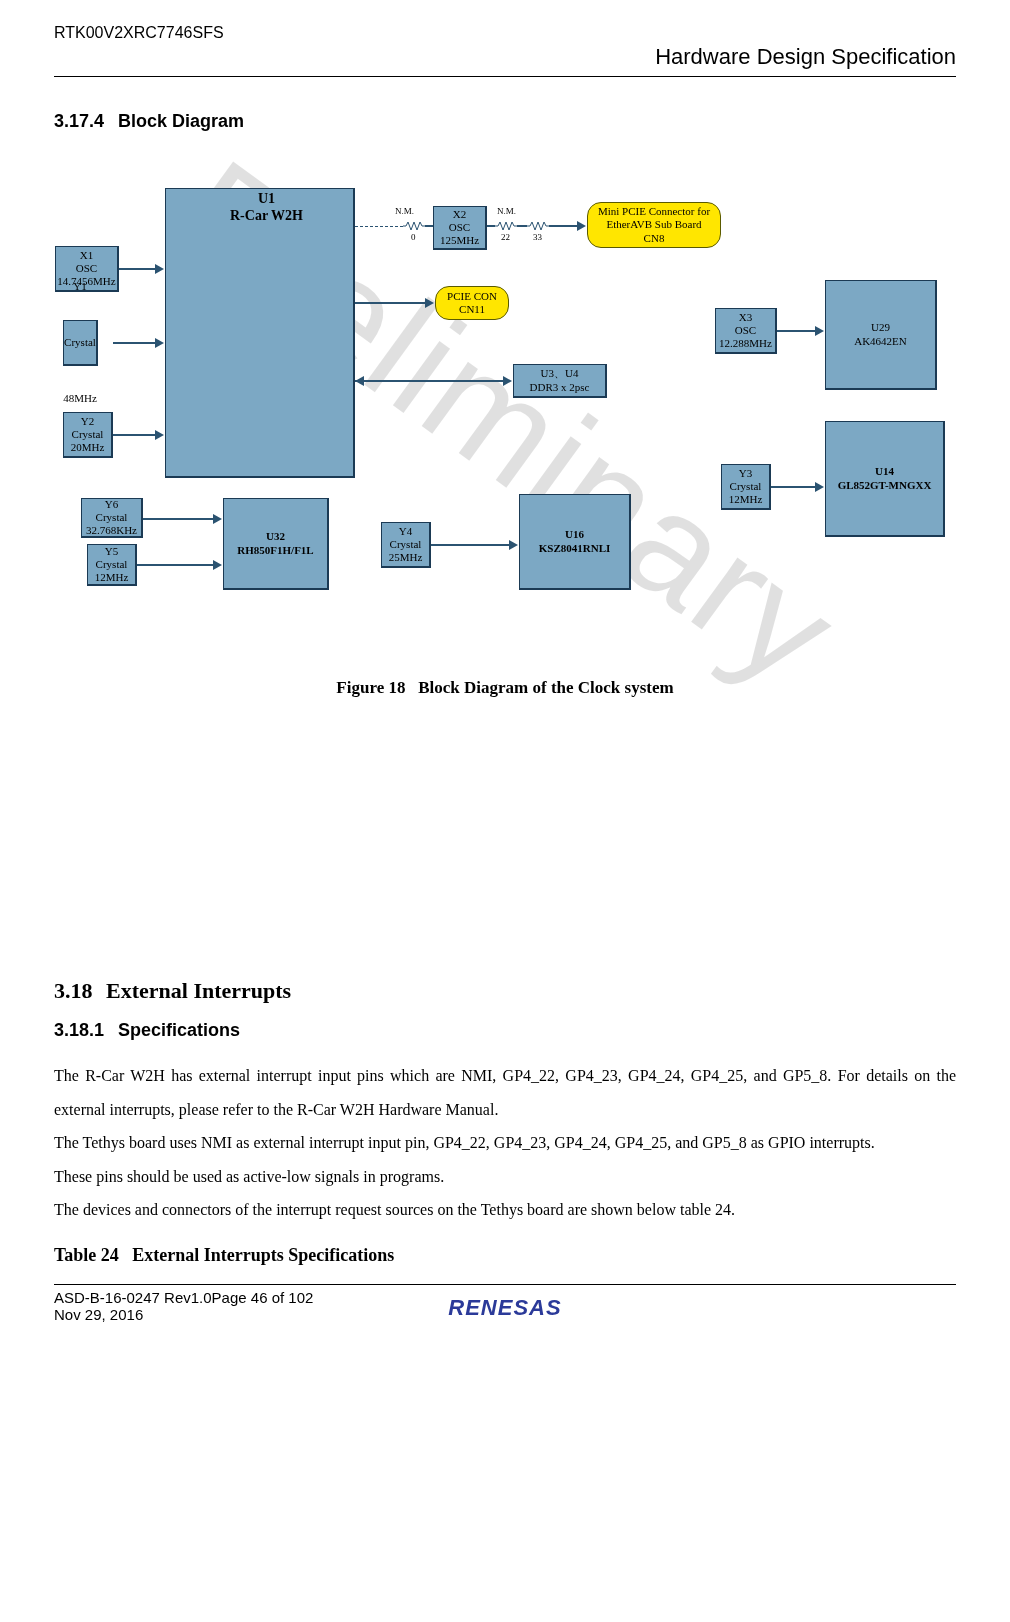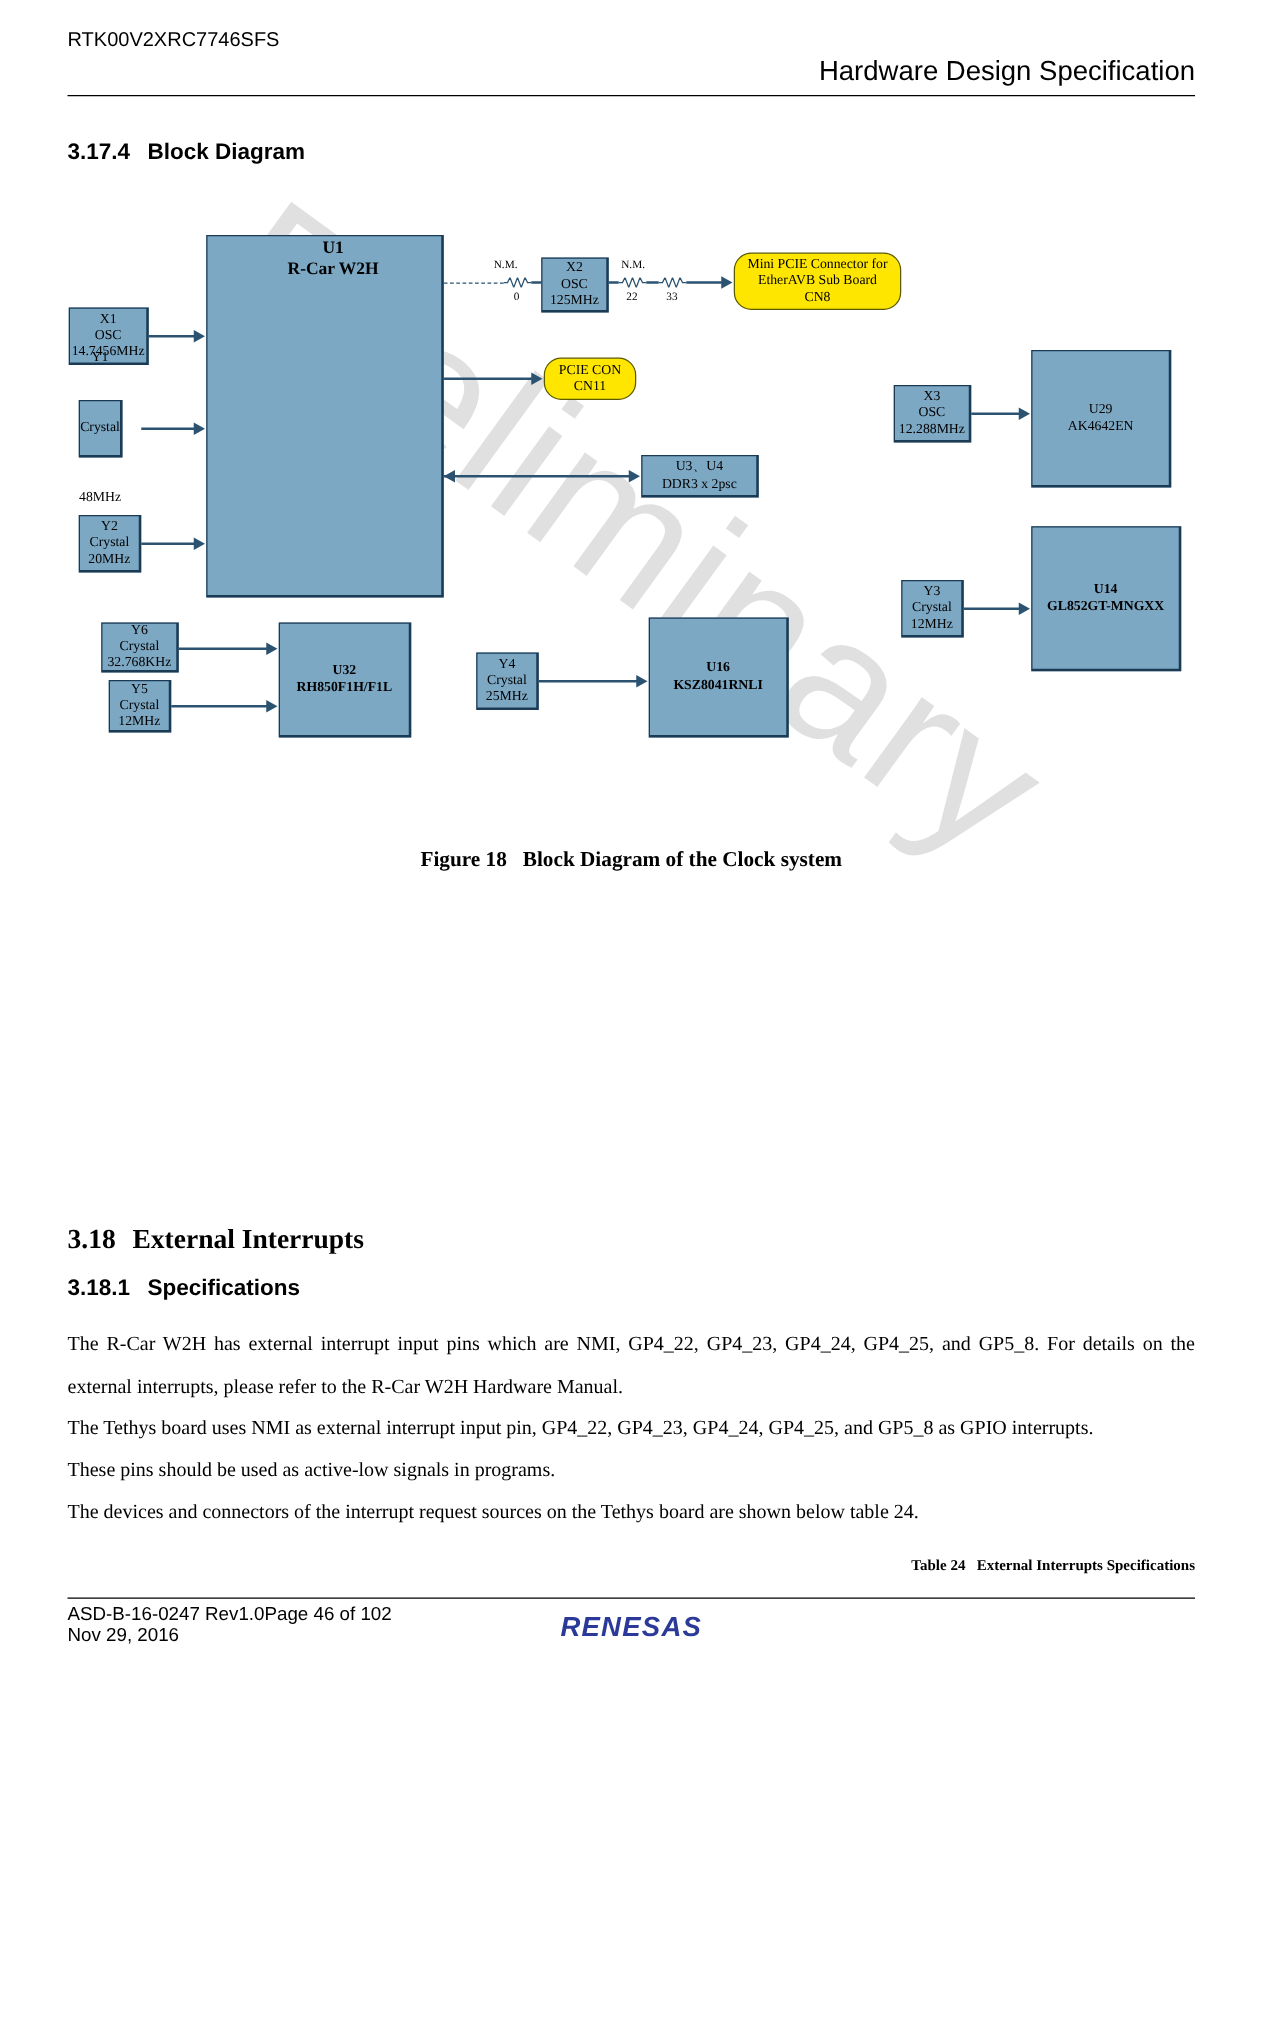--- a/index.html
+++ b/index.html
@@ -22,21 +22,21 @@
     .arrow { position: absolute; width: 0; height: 0; }
     .arrow.r { border-top: 5px solid transparent; border-bottom: 5px solid transparent; border-left: 9px solid #2b5371; }
     .arrow.l { border-top: 5px solid transparent; border-bottom: 5px solid transparent; border-right: 9px solid #2b5371; }
     .res { position: absolute; width: 22px; height: 8px; }
     .res svg { display:block; }
     .reslbl { position: absolute; font-size: 9px; }
     .dash { position: absolute; border-top: 1px dashed #2b5371; height: 0; }
     .caption { text-align: center; font-weight: bold; font-size: 17px; margin-top: 20px; }
     .watermark { position: absolute; left: 50%; top: 52%; transform: translate(-50%,-50%) rotate(36deg); font-family: Arial, sans-serif; font-size: 150px; color: rgba(0,0,0,0.12); pointer-events: none; letter-spacing: 2px; white-space: nowrap; }
     .body-text { font-size: 16px; line-height: 2.1; margin-top: 18px; text-align: justify; }
-    .tbl-caption { text-align: right; font-weight: bold; font-size: 12px; margin-top: 18px; }
+    .tbl-caption { text-align: left; font-weight: bold; font-size: 18px; margin-top: 18px; }
     .footer { margin-top: 18px; }
     hr.ft-rule { border: none; border-top: 1.5px solid #000; margin: 0 0 4px 0; }
     .ft-row { display: flex; justify-content: flex-start; font-family: Arial, sans-serif; font-size: 15px; }
     .ft-logo { text-align: center; font-family: Arial, sans-serif; font-weight: bold; font-style: italic; font-size: 22px; color: #2b3a99; letter-spacing: 1px; margin-top: 2px; }
     .nm { position: absolute; font-size: 9px; }
   </style>
 </head>
 <body>
 
 <div class="page">

